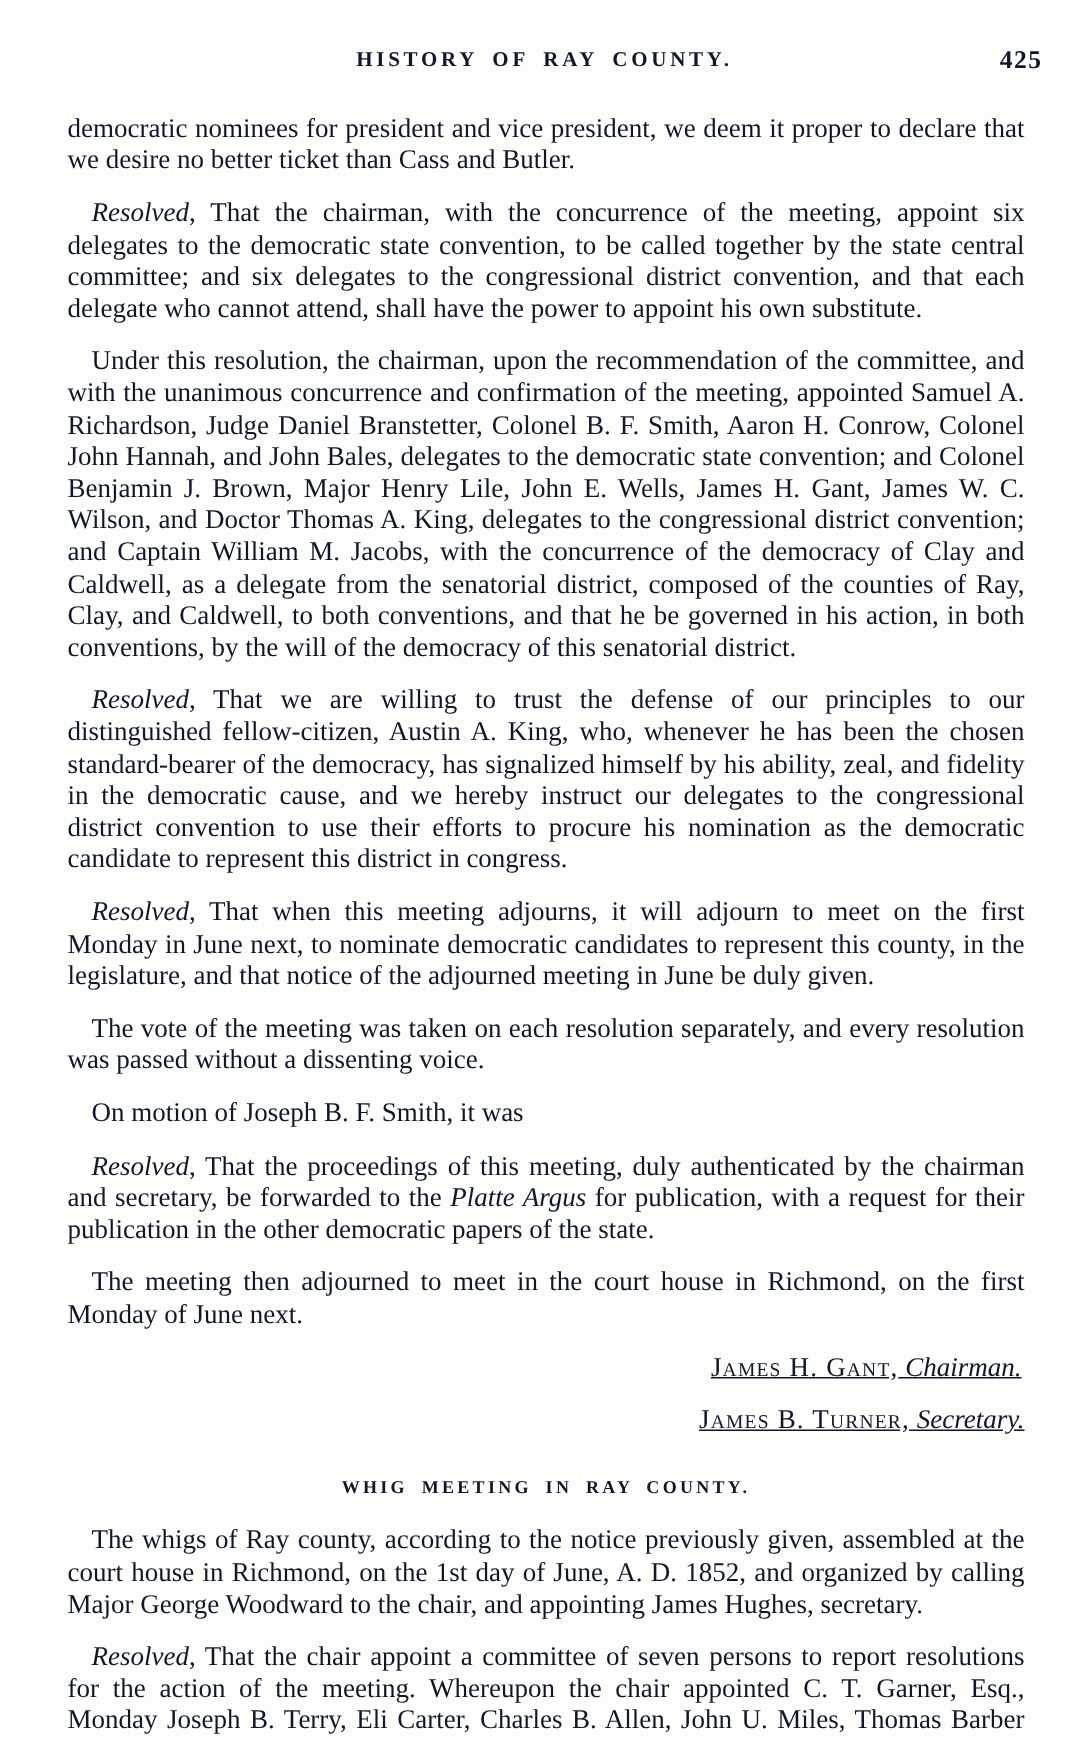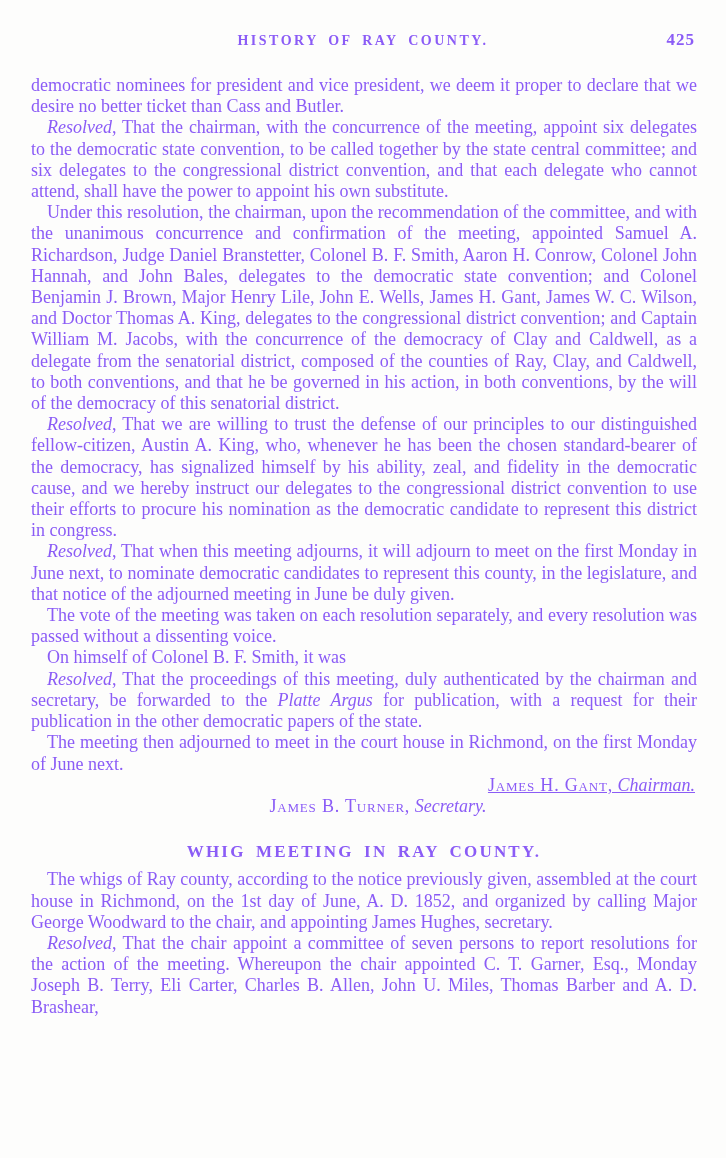--- a/index.html
+++ b/index.html
@@ -1,21 +1,21 @@
 <!DOCTYPE html>
 <html><head>
 <meta charset="utf-8">
 <style>
   html, body { margin: 0; padding: 0; background: #ffffff; }
   .page {
     position: relative;
     width: 726px;
     height: 1158px;
     background: #fdfdfc;
-    color: #8b5cf6;
+    color: #0f172a;
     font-family: "Liberation Serif", "DejaVu Serif", serif;
     overflow: hidden;
     box-sizing: border-box;
   }
   .running-head {
     position: relative;
     height: 20px;
     margin-top: 33px;
   }
   .running-title {
@@ -34,59 +34,60 @@
     font-size: 17px;
     font-weight: bold;
     letter-spacing: 1px;
   }
   .page-body {
     margin: 22px 29px 0 31px;
     font-size: 18px;
     line-height: 21.2px;
     text-align: justify;
   }
-  .page-body p { margin: 0; }
+  .page-body p { margin: 14px; }
   p.paragraph { text-align: justify; }
   p.paragraph.indent { text-indent: 16px; }
   .it { font-style: italic; }
   .sc { font-variant: small-caps; letter-spacing: 0.8px; }
   p.signature-right {
     text-align: right;
     padding-right: 2px;
     text-decoration: underline;
   }
   p.signature-left {
-    text-align: center;
+    text-align: right;
     padding-left: 28px;
+    text-decoration: underline;
   }
   p.section-heading {
     text-align: center;
     font-weight: bold;
-    font-size: 17px;
+    font-size: 12px;
     letter-spacing: 2.2px;
     word-spacing: 4px;
     margin: 24px 0 7px 0;
   }
 </style>
 </head>
 <body>
 
 <div class="page">
   <header class="running-head">
     <span class="running-title">HISTORY OF RAY COUNTY.</span>
     <span class="folio">425</span>
   </header>
   <main class="page-body">
       <p class="paragraph"><span>democratic nominees for president and vice president, we deem it proper to declare that we desire no better ticket than Cass and Butler.</span></p>
       <p class="paragraph indent"><span class="it">Resolved</span><span>, That the chairman, with the concurrence of the meeting, appoint six delegates to the democratic state convention, to be called together by the state central committee; and six delegates to the congressional district convention, and that each delegate who cannot attend, shall have the power to appoint his own substitute.</span></p>
       <p class="paragraph indent"><span>Under this resolution, the chairman, upon the recommendation of the committee, and with the unanimous concurrence and confirmation of the meeting, appointed Samuel A. Richardson, Judge Daniel Branstetter, Colonel B. F. Smith, Aaron H. Conrow, Colonel John Hannah, and John Bales, delegates to the democratic state convention; and Colonel Benjamin J. Brown, Major Henry Lile, John E. Wells, James H. Gant, James W. C. Wilson, and Doctor Thomas A. King, delegates to the congressional district convention; and Captain William M. Jacobs, with the concurrence of the democracy of Clay and Caldwell, as a delegate from the senatorial district, composed of the counties of Ray, Clay, and Caldwell, to both conventions, and that he be governed in his action, in both conventions, by the will of the democracy of this senatorial district.</span></p>
       <p class="paragraph indent"><span class="it">Resolved</span><span>, That we are willing to trust the defense of our principles to our distinguished fellow-citizen, Austin A. King, who, whenever he has been the chosen standard-bearer of the democracy, has signalized himself by his ability, zeal, and fidelity in the democratic cause, and we hereby instruct our delegates to the congressional district convention to use their efforts to procure his nomination as the democratic candidate to represent this district in congress.</span></p>
       <p class="paragraph indent"><span class="it">Resolved</span><span>, That when this meeting adjourns, it will adjourn to meet on the first Monday in June next, to nominate democratic candidates to represent this county, in the legislature, and that notice of the adjourned meeting in June be duly given.</span></p>
       <p class="paragraph indent"><span>The vote of the meeting was taken on each resolution separately, and every resolution was passed without a dissenting voice.</span></p>
-      <p class="paragraph indent"><span>On himself of Colonel B. F. Smith, it was</span></p>
+      <p class="paragraph indent"><span>On motion of Joseph B. F. Smith, it was</span></p>
       <p class="paragraph indent"><span class="it">Resolved</span><span>, That the proceedings of this meeting, duly authenticated by the chairman and secretary, be forwarded to the </span><span class="it">Platte Argus</span><span> for publication, with a request for their publication in the other democratic papers of the state.</span></p>
       <p class="paragraph indent"><span>The meeting then adjourned to meet in the court house in Richmond, on the first Monday of June next.</span></p>
       <p class="signature-right"><span class="sc">James H. Gant,</span><span class="it"> Chairman.</span></p>
       <p class="signature-left"><span class="sc">James B. Turner,</span><span class="it"> Secretary.</span></p>
       <p class="section-heading"><span>WHIG MEETING IN RAY COUNTY.</span></p>
       <p class="paragraph indent"><span>The whigs of Ray county, according to the notice previously given, assembled at the court house in Richmond, on the 1st day of June, A. D. 1852, and organized by calling Major George Woodward to the chair, and appointing James Hughes, secretary.</span></p>
       <p class="paragraph indent"><span class="it">Resolved</span><span>, That the chair appoint a committee of seven persons to report resolutions for the action of the meeting. Whereupon the chair appointed C. T. Garner, Esq., Monday Joseph B. Terry, Eli Carter, Charles B. Allen, John U. Miles, Thomas Barber and A. D. Brashear,</span></p>
     </main>
 </div>
 

